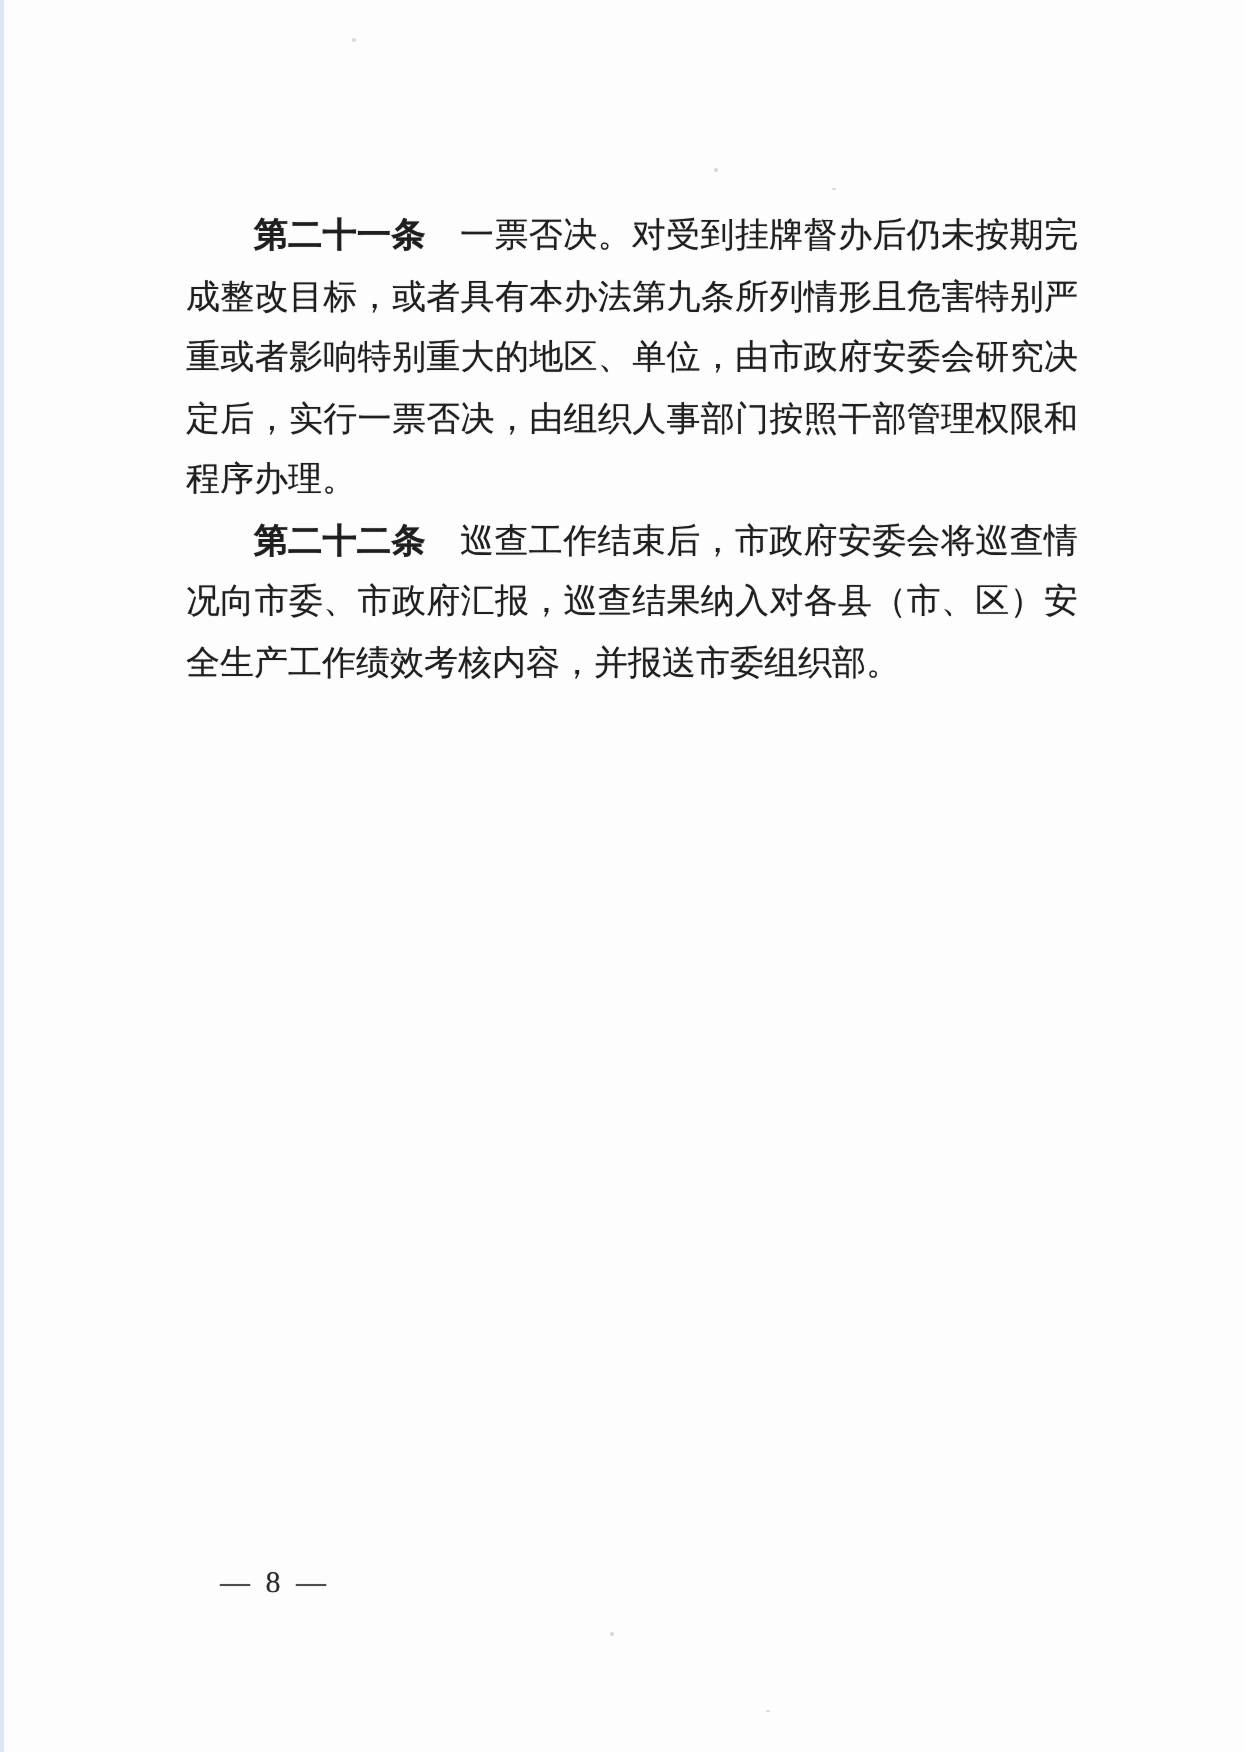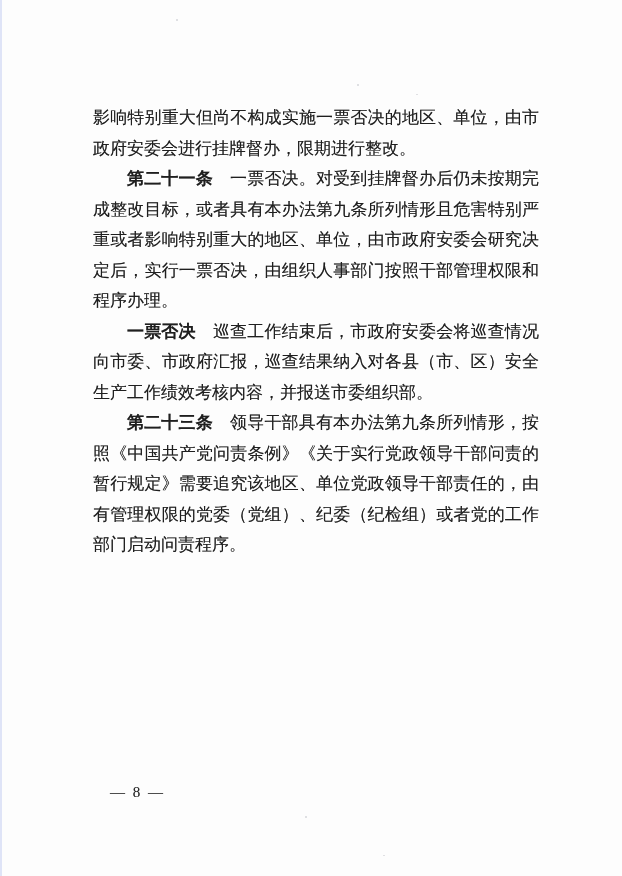--- a/index.html
+++ b/index.html
@@ -74,25 +74,23 @@
 <div class="scan-page">
   <div class="scan-edge"></div>
 
   <div class="speck s1"></div>
   <div class="speck s2"></div>
   <div class="speck s3"></div>
   <div class="speck s4"></div>
   <div class="speck s5"></div>
 
   <div class="text-block">
-    <p class="no-indent"><span>影响特别重大但尚不构成实施一票否决的地区、单位，由市政府安委会进行挂牌督办，限期进行整改。</span></p>
 
     <p><b class="lead">第二十一条</b><span>　一票否决。对受到挂牌督办后仍未按期完成整改目标，或者具有本办法第九条所列情形且危害特别严重或者影响特别重大的地区、单位，由市政府安委会研究决定后，实行一票否决，由组织人事部门按照干部管理权限和程序办理。</span></p>
 
 
-    <p><b class="lead">一票否决</b><span>　巡查工作结束后，市政府安委会将巡查情况向市委、市政府汇报，巡查结果纳入对各县（市、区）安全生产工作绩效考核内容，并报送市委组织部。</span></p>
+    <p><b class="lead">第二十二条</b><span>　巡查工作结束后，市政府安委会将巡查情况向市委、市政府汇报，巡查结果纳入对各县（市、区）安全生产工作绩效考核内容，并报送市委组织部。</span></p>
 
-    <p><b class="lead">第二十三条</b><span>　领导干部具有本办法第九条所列情形，按照《中国共产党问责条例》《关于实行党政领导干部问责的暂行规定》需要追究该地区、单位党政领导干部责任的，由有管理权限的党委（党组）、纪委（纪检组）或者党的工作部门启动问责程序。</span></p>
 
   </div>
 
   <div class="page-num">— 8 —</div>
 </div>
 
 </body></html>

